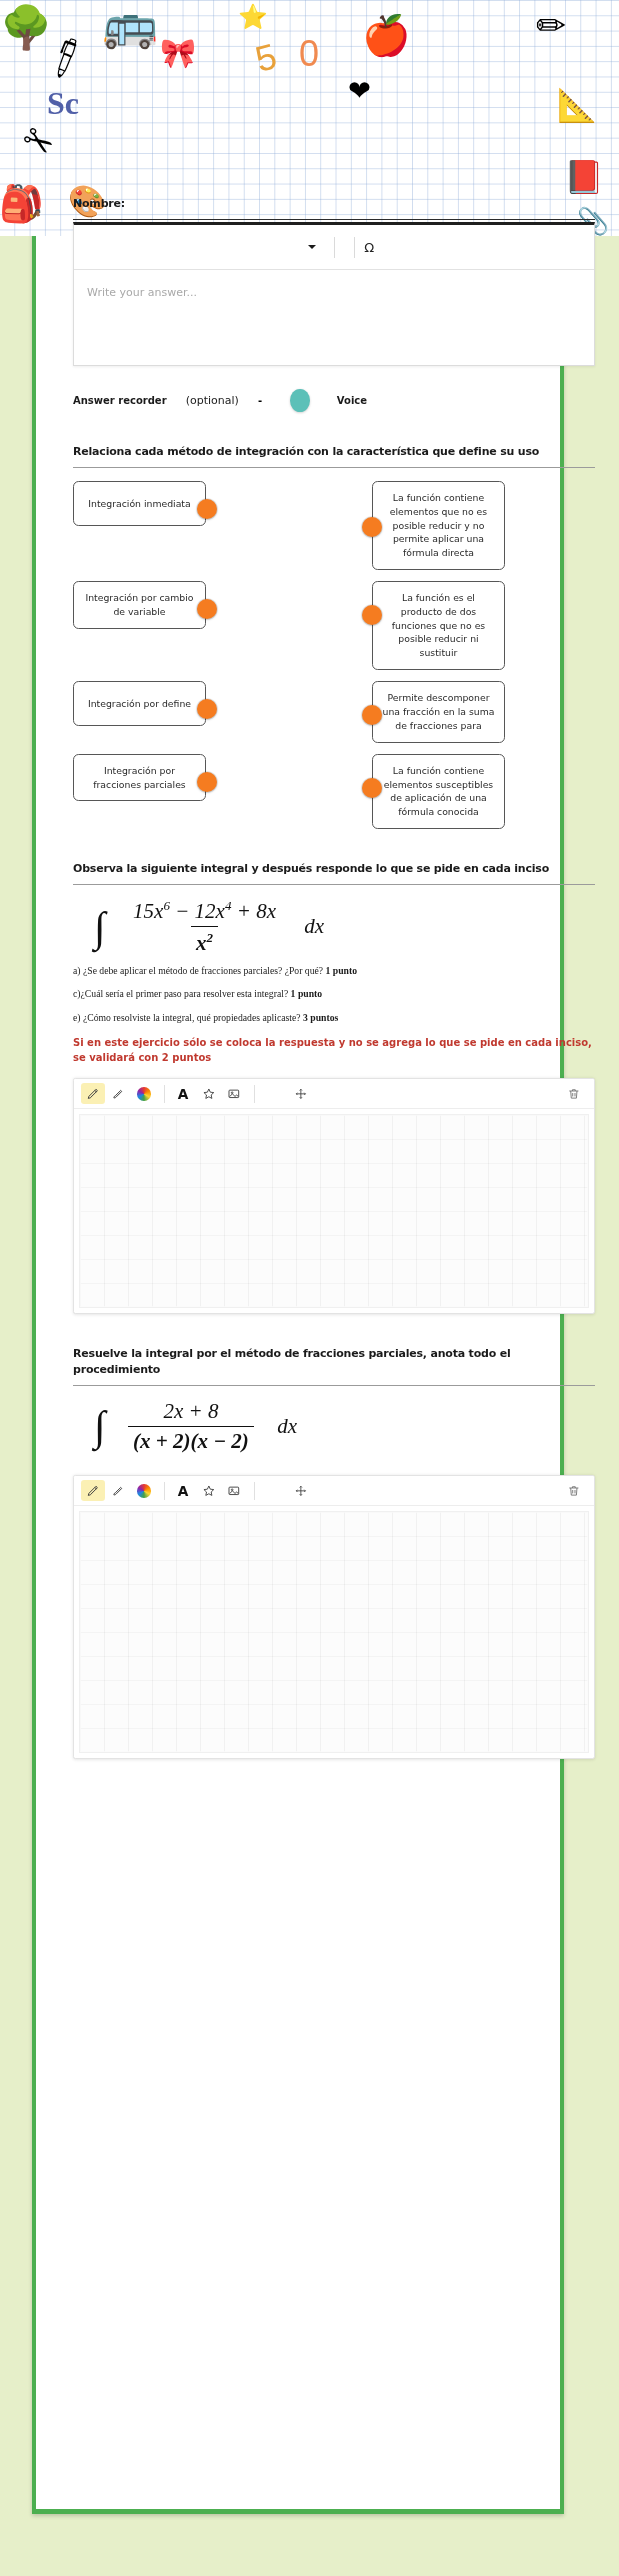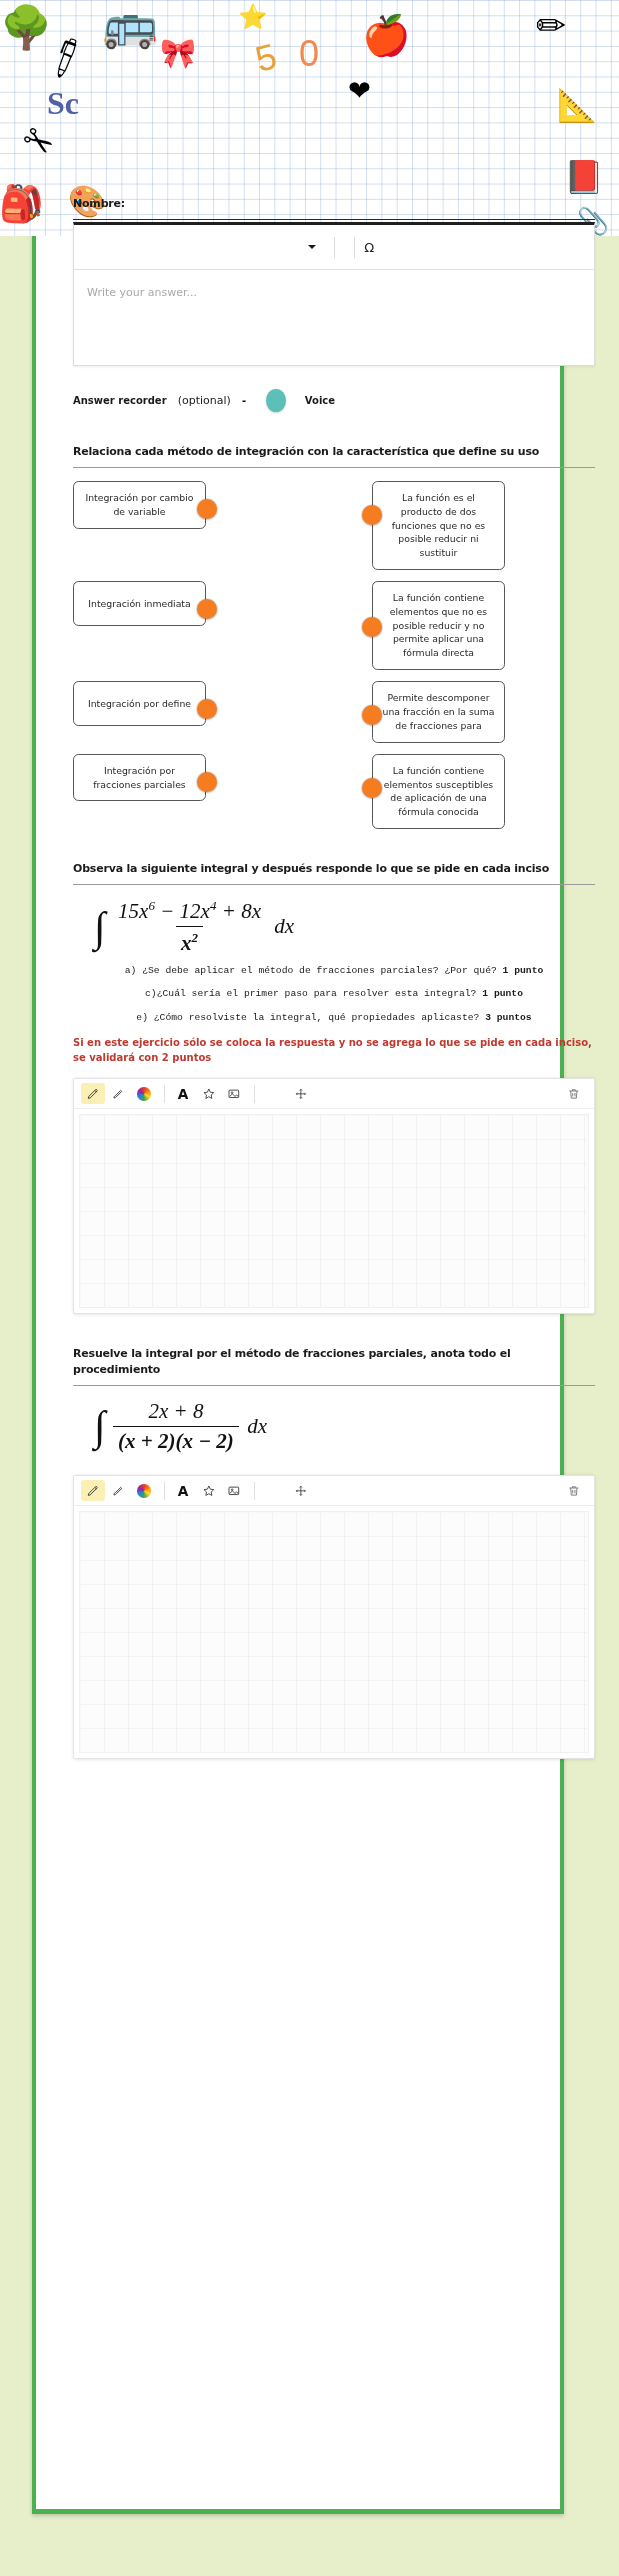--- a/index.html
+++ b/index.html
@@ -180,21 +180,21 @@
     padding: 16px 13px;
     color: #a9a9a9;
     font-size: 11px;
     font-family: "DejaVu Sans", sans-serif;
   }
 
   
   .recorder-row {
     display: flex;
     align-items: center;
-    gap: 8px;
+    gap: 16px;
     margin-top: 22.6px;
   }
   .rec-label-strong {
     font-family: "DejaVu Sans", sans-serif;
     font-weight: bold;
     font-size: 10px;
     color: #1b1b1b;
   }
   .rec-label-opt {
     font-family: "DejaVu Sans", sans-serif;
@@ -273,43 +273,42 @@
     font-size: 42px;
     line-height: .72;
     font-family: "Liberation Serif", serif;
     margin-right: 4.8px;
     font-style: italic;
   }
   .frac {
     display: inline-flex;
     flex-direction: column;
     align-items: center;
-    margin: 0 3px;
+    margin: 0 18px;
   }
   .frac .num {
     padding: 0 4.8px 2.4px;
     font-style: italic;
   }
   .frac .den {
     border-top: 1.3px solid #111;
     padding: 2.4px 4.8px 0;
     font-style: italic;
     font-weight: bold;
   }
   .dx { font-style: italic; margin-left: 5.6px; }
   sup { font-size: .62em; vertical-align: super; }
 
   
   .inciso {
-    font-family: Liberation Mono, monospace;
+    font-family: Liberation Serif, serif;
     font-size: 9.7px;
     line-height: 1.5;
     color: #1b1b1b;
     margin-bottom: 9px;
-    text-align: center;
   }
   .inciso b { font-weight: bold; }
   .warn {
     font-family: "DejaVu Sans", sans-serif;
     font-weight: bold;
     font-size: 10px;
     line-height: 1.45;
     color: #c0392f;
     margin-top: 11px;
   }
@@ -429,37 +428,37 @@
       <div class="spacer-lg"></div>
 
       <div class="block">
         <div class="q-heading">Relaciona cada método de integración con la característica que define su uso</div>
         <hr class="hr-light">
 
         <div class="match-area">
 
           <div class="match-row">
             <div class="match-col-l">
+              <div class="match-box">Integración inmediata</div>
+              <span class="dot dot-left"></span>
+            </div>
+            <div class="match-col-r">
+              <div class="match-box">La función contiene elementos que no es posible reducir y no permite aplicar una fórmula directa</div>
+              <span class="dot dot-right"></span>
+            </div>
+          </div>
+
+          <div class="match-row">
+            <div class="match-col-l">
               <div class="match-box">Integración por cambio de variable</div>
               <span class="dot dot-left"></span>
             </div>
             <div class="match-col-r">
               <div class="match-box">La función es el producto de dos funciones que no es posible reducir ni sustituir</div>
               <span class="dot dot-right-sm"></span>
-            </div>
-          </div>
-
-          <div class="match-row">
-            <div class="match-col-l">
-              <div class="match-box">Integración inmediata</div>
-              <span class="dot dot-left"></span>
-            </div>
-            <div class="match-col-r">
-              <div class="match-box">La función contiene elementos que no es posible reducir y no permite aplicar una fórmula directa</div>
-              <span class="dot dot-right"></span>
             </div>
           </div>
 
           <div class="match-row">
             <div class="match-col-l">
               <div class="match-box">Integración por define</div>
               <span class="dot dot-left"></span>
             </div>
             <div class="match-col-r">
               <div class="match-box">Permite descomponer una fracción en la suma de fracciones para</div>

